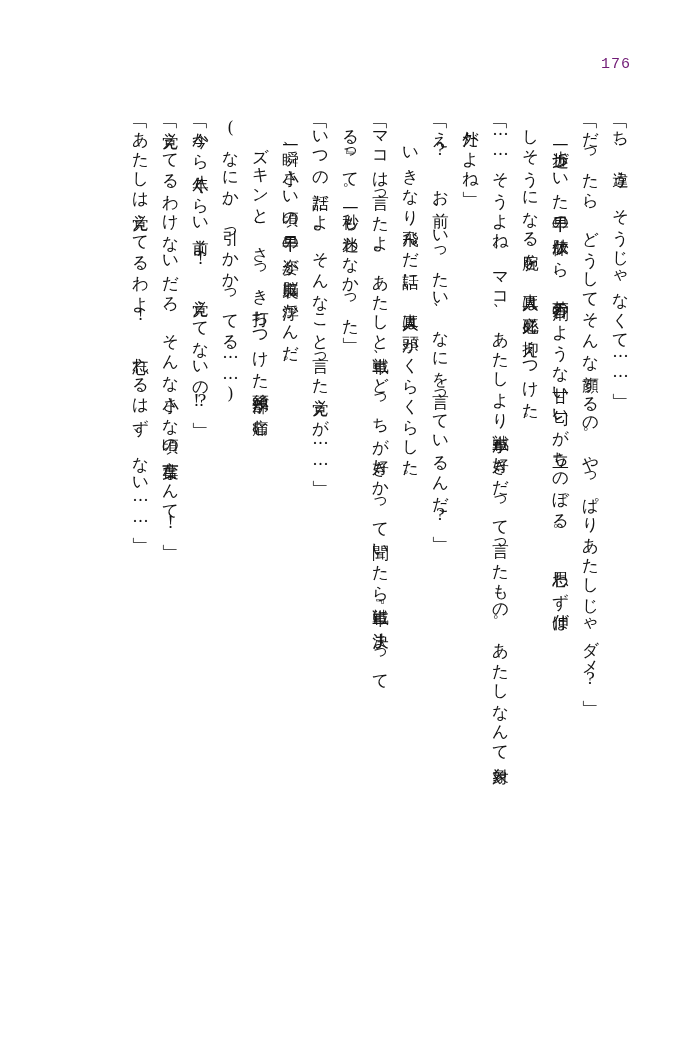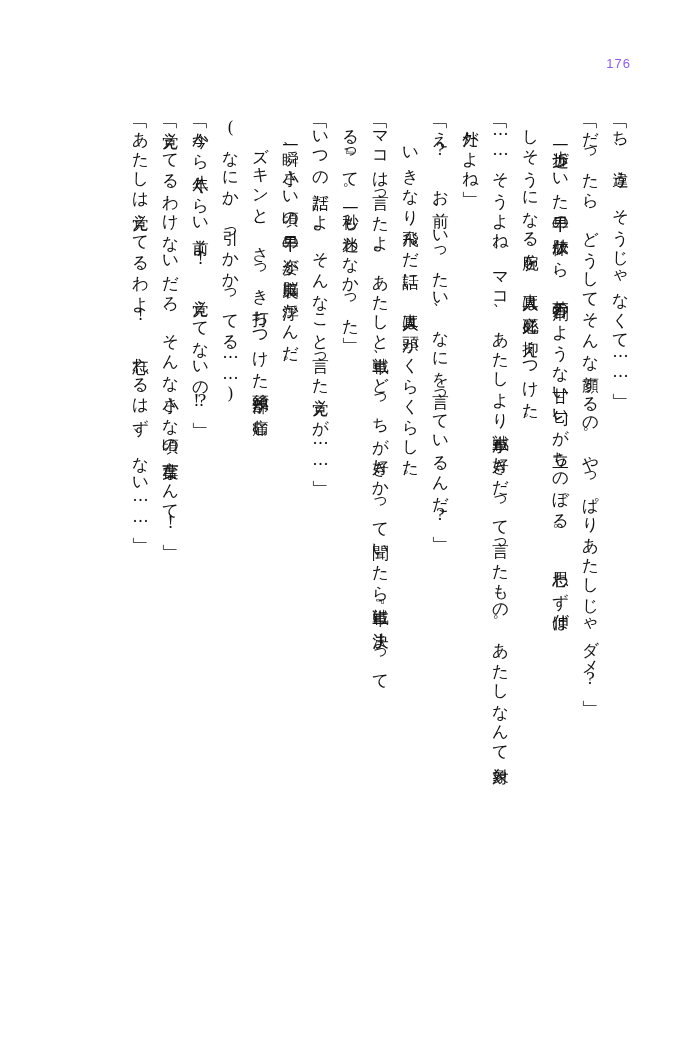--- a/index.html
+++ b/index.html
@@ -18,24 +18,24 @@
     position: relative;
     width: 695px;
     height: 1050px;
     background: #ffffff;
     box-sizing: border-box;
   }
   .page-number {
     position: absolute;
     top: 56px;
     right: 64px;
-    font-size: 13px;
+    font-size: 15px;
     letter-spacing: 1px;
-    color: #8b5cf6;
-    font-family: Liberation Sans, sans-serif;
+    color: #701a75;
+    font-family: Liberation Mono, monospace;
   }
   .text-body {
     position: absolute;
     top: 118px;
     right: 60px;
     left: 60px;
     bottom: 70px;
     display: flex;
     flex-direction: row-reverse;
     align-items: flex-start;

